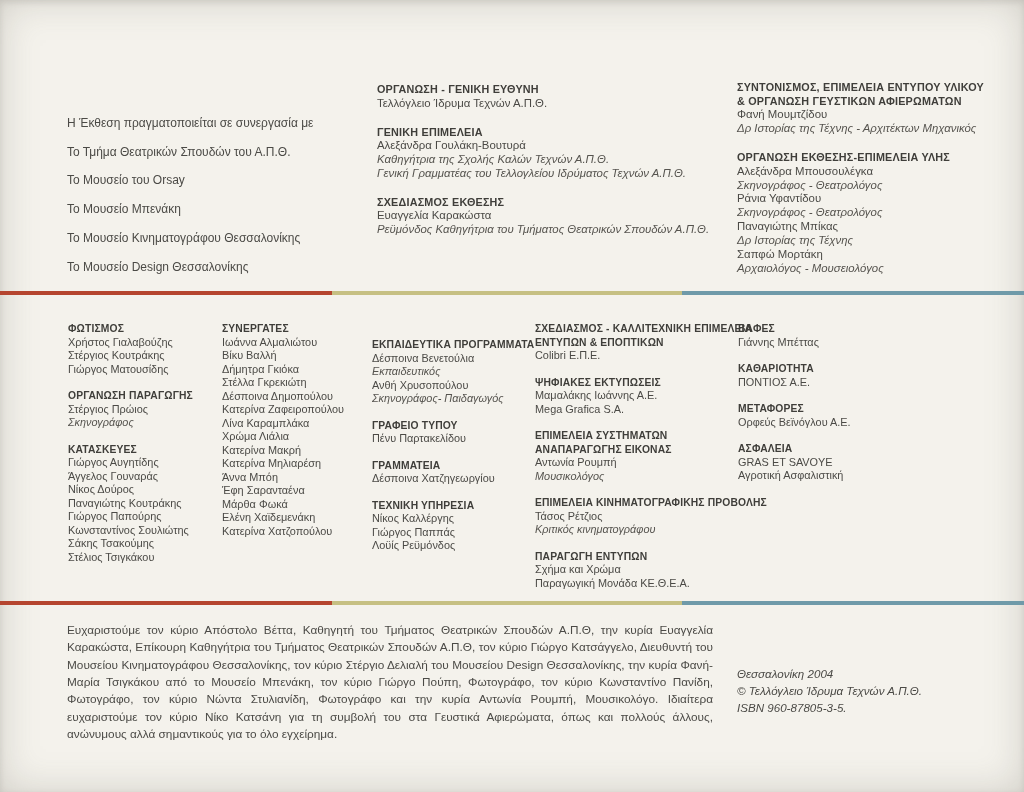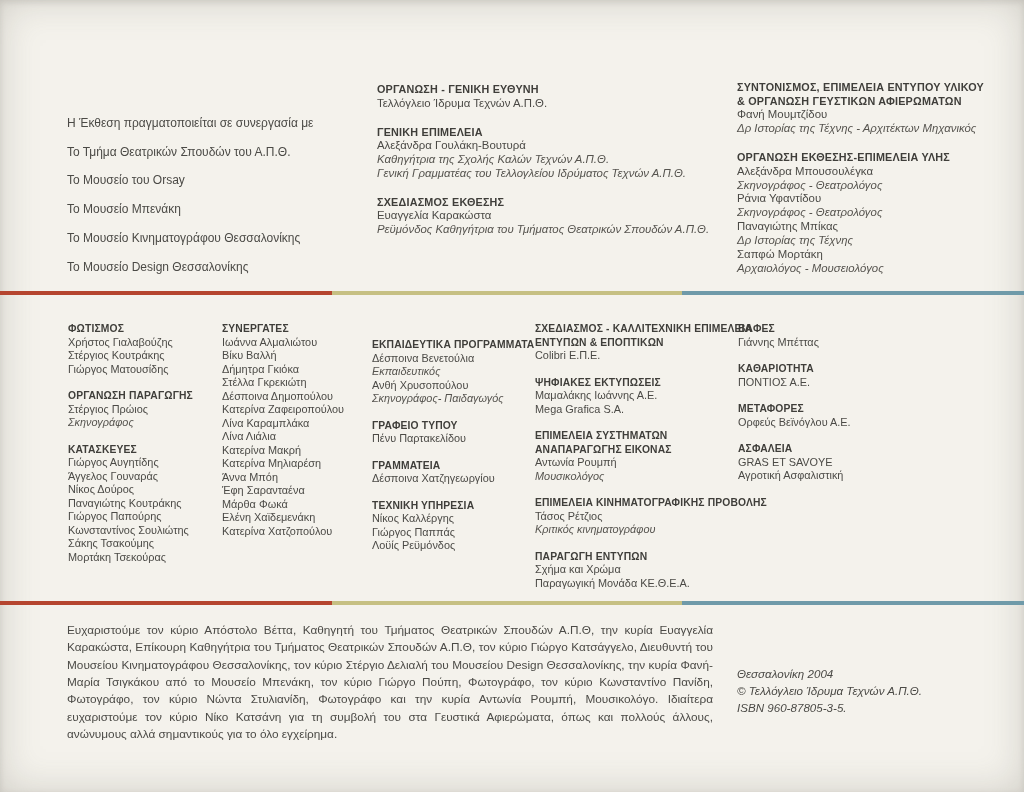--- a/index.html
+++ b/index.html
@@ -110,34 +110,34 @@
     </div>
     <div class="group">
       <div class="g-head">ΚΑΤΑΣΚΕΥΕΣ</div>
       <div class="g-line">Γιώργος Αυγητίδης</div>
       <div class="g-line">Άγγελος Γουναράς</div>
       <div class="g-line">Νίκος Δούρος</div>
       <div class="g-line">Παναγιώτης Κουτράκης</div>
       <div class="g-line">Γιώργος Παπούρης</div>
       <div class="g-line">Κωνσταντίνος Σουλιώτης</div>
       <div class="g-line">Σάκης Τσακούμης</div>
-      <div class="g-line">Μορτάκη Τσεκούρας</div>
+      <div class="g-line">Στέλιος Τσιγκάκου</div>
     </div>
   </div>
 <div class="abs ccol" style="left:222px;top:322px;width:148px;" id="ccol-1">
     <div class="group">
       <div class="g-head">ΣΥΝΕΡΓΑΤΕΣ</div>
       <div class="g-line">Ιωάννα Αλμαλιώτου</div>
       <div class="g-line">Βίκυ Βαλλή</div>
       <div class="g-line">Δήμητρα Γκιόκα</div>
       <div class="g-line">Στέλλα Γκρεκιώτη</div>
       <div class="g-line">Δέσποινα Δημοπούλου</div>
       <div class="g-line">Κατερίνα Ζαφειροπούλου</div>
       <div class="g-line">Λίνα Καραμπλάκα</div>
-      <div class="g-line">Λίνα Λιάλια</div>
+      <div class="g-line">Χρώμα Λιάλια</div>
       <div class="g-line">Κατερίνα Μακρή</div>
       <div class="g-line">Κατερίνα Μηλιαρέση</div>
       <div class="g-line">Άννα Μπόη</div>
       <div class="g-line">Έφη Σαρανταένα</div>
       <div class="g-line">Μάρθα Φωκά</div>
       <div class="g-line">Ελένη Χαϊδεμενάκη</div>
       <div class="g-line">Κατερίνα Χατζοπούλου</div>
     </div>
   </div>
 <div class="abs ccol" style="left:372px;top:338px;width:160px;" id="ccol-2">

